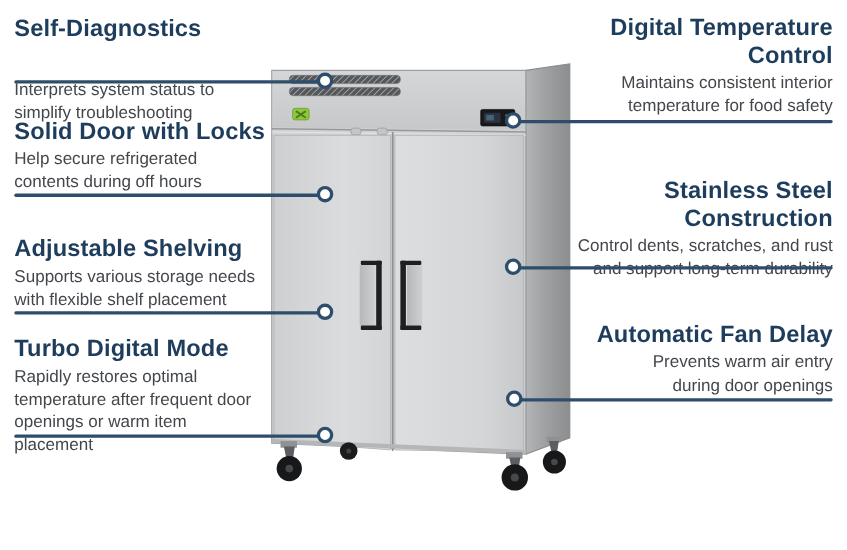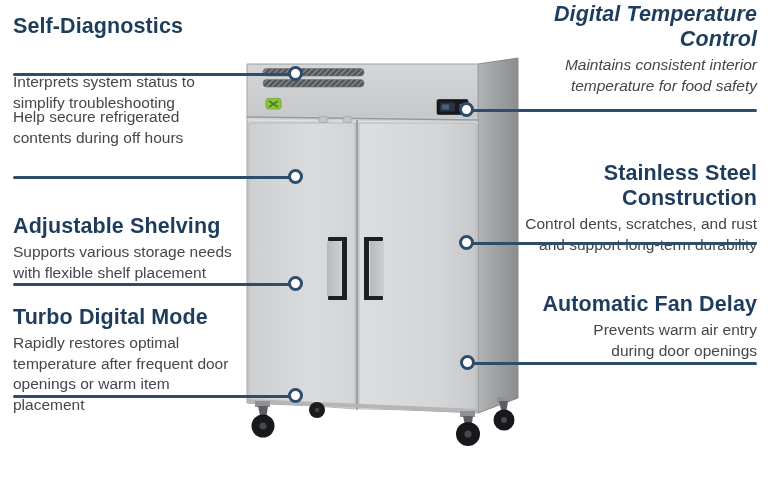--- a/index.html
+++ b/index.html
@@ -30,21 +30,21 @@
     line-height:20.5px;
     color:#43474c;
   }
   .feature.left-col{left:13px;text-align:left;}
   .feature.right-col{right:13px;display:flex;flex-direction:column;align-items:flex-end;text-align:right;}
   .right-col h2{white-space:normal;}
   .lb1{top:14px;}   .lb1 p{max-width:205px;margin-top:33px;}
   .lb2{top:107px;} .lb2 p{max-width:195px;}
   .lb3{top:214px;} .lb3 p{max-width:228px;}
   .lb4{top:305px;} .lb4 p{max-width:232px;}
-  .rb1{top:2px;font-style:italic;}  .rb1 h2{max-width:240px;} .rb1 p{max-width:215px;}
+  .rb1{top:13px;}  .rb1 h2{max-width:240px;} .rb1 p{max-width:215px;}
   .rb2{top:161px;} .rb2 h2{max-width:245px;} .rb2 p{max-width:235px;}
   .rb3{top:292px;} .rb3 h2{white-space:nowrap;margin-left:16px;} .rb3 p{max-width:185px;}
   
   .connector{
     position:absolute;
     height:3px;
     background:#2e4d6b;
     border-radius:2px;
     z-index:4;
   }
@@ -174,20 +174,21 @@
       <circle cx="228" cy="384" r="12" fill="#17181a"></circle>
       <circle cx="228" cy="384" r="3.6" fill="#46484b"></circle>
     </g>
   </svg>
 
   <section class="feature left-col lb1">
     <h2>Self-Diagnostics</h2>
     <p>Interprets system status to simplify troubleshooting</p>
   </section>
   <section class="feature left-col lb2">
+    <h2>Solid Door with Locks</h2>
     <p>Help secure refrigerated contents during off hours</p>
   </section>
   <section class="feature left-col lb3">
     <h2>Adjustable Shelving</h2>
     <p>Supports various storage needs with flexible shelf placement</p>
   </section>
   <section class="feature left-col lb4">
     <h2>Turbo Digital Mode</h2>
     <p>Rapidly restores optimal temperature after frequent door openings or warm item placement</p>
   </section>

